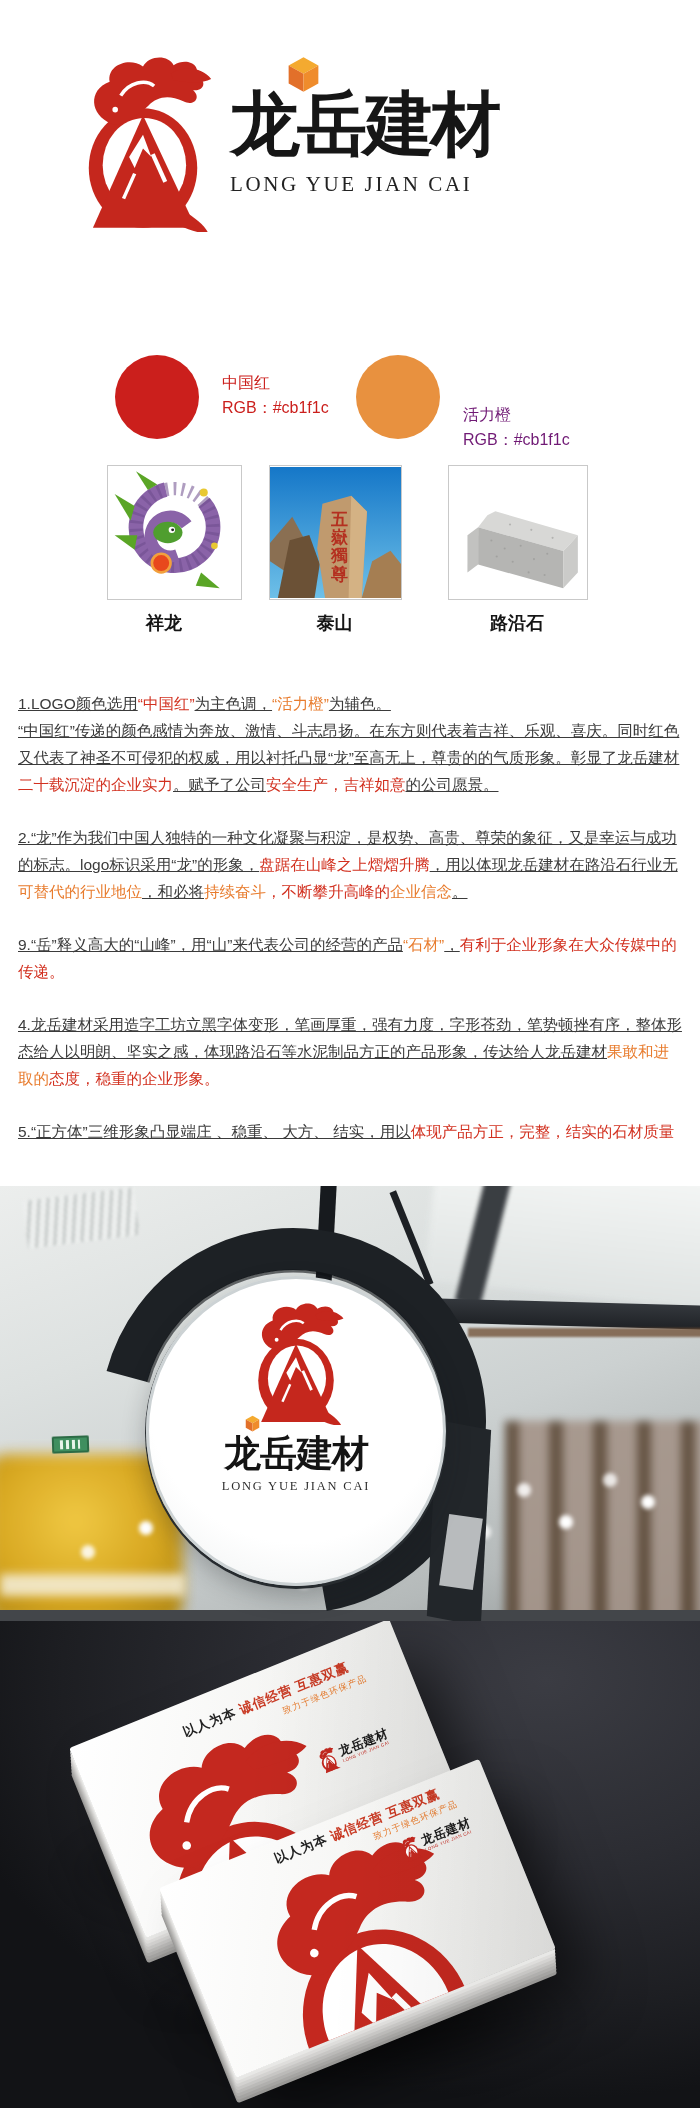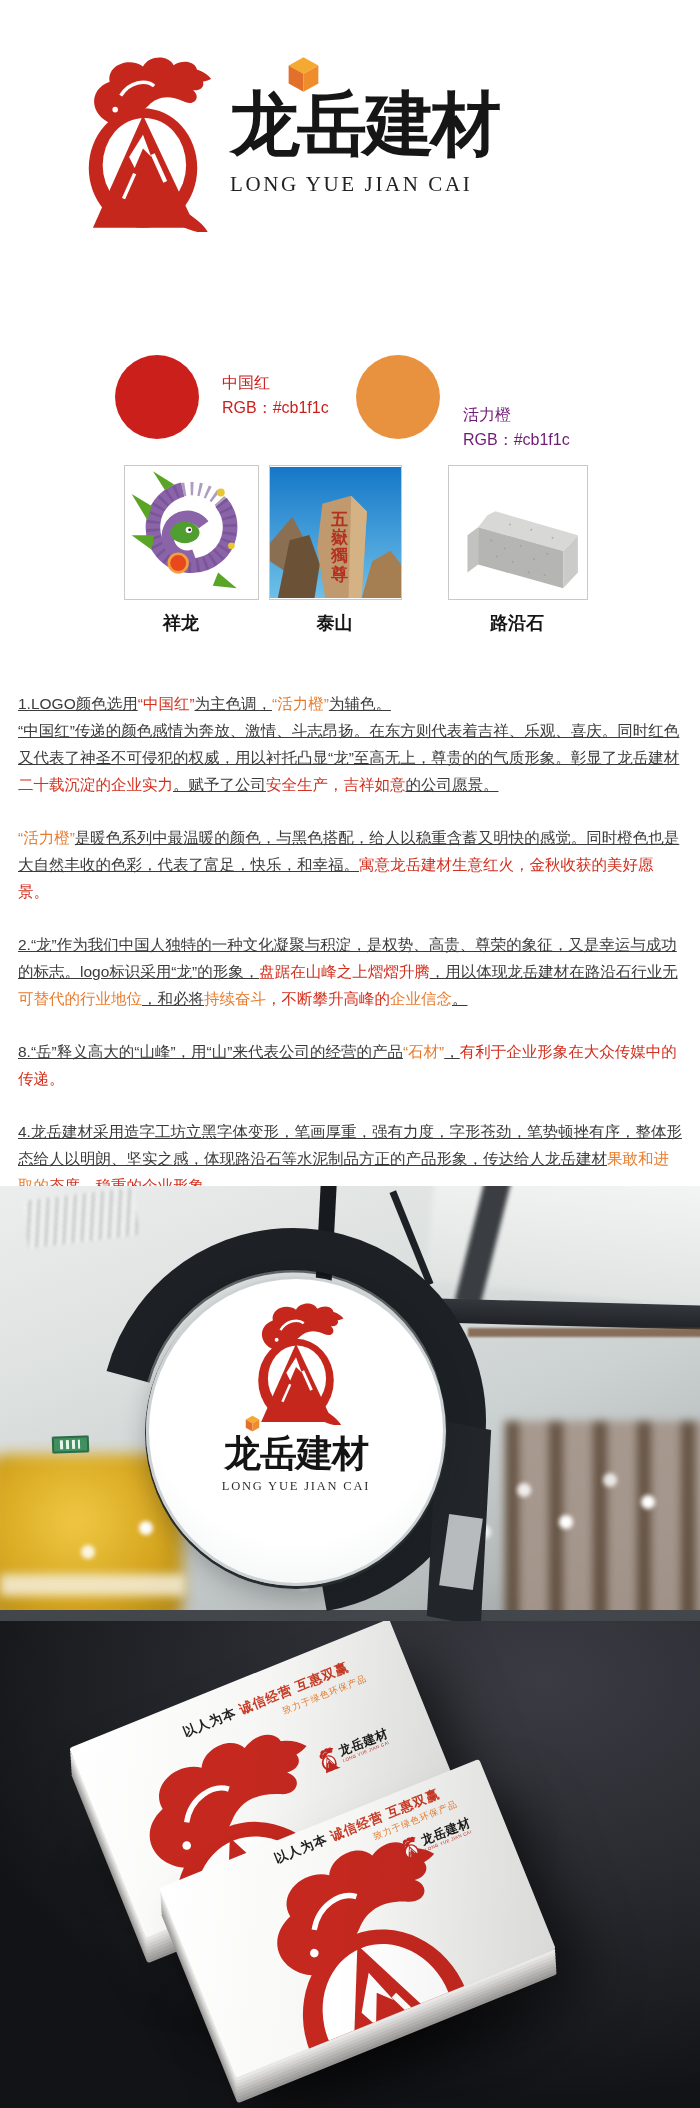--- a/index.html
+++ b/index.html
@@ -23,21 +23,21 @@
   .swatch-red{left:115px;top:2px;background:#cb1f1c;}
   .swatch-orange{left:356px;top:2px;background:#e8913f;}
   .swatch-label{position:absolute;font-size:16px;line-height:25px;}
   .label-red{left:222px;top:17px;color:#cb1f1c;}
   .label-orange{left:463px;top:17px;color:#701a75;margin-top:32px;}
 
   
   .refs{position:absolute;left:0;top:465px;width:700px;height:175px;}
   .ref-fig{position:absolute;top:0;}
   .ref-fig .frame{border:1px solid #c9c9c9;background:#fff;display:block;}
-  .ref-1{left:124px;width:114px;}
+  .ref-1{left:107px;width:114px;}
   .ref-2{left:269px;width:131px;}
   .ref-3{left:432px;width:138px;padding-left:16px;}
   .ref-caption{margin-top:11px;text-align:center;font-size:18px;font-weight:bold;color:#151515;}
 
   
   .description{position:absolute;left:18px;top:690px;width:666px;}
   .desc-heading{font-size:19px;font-weight:bold;color:#232323;margin:0 0 24px 0;}
   .para{font-size:15.5px;line-height:27px;color:#3b3b3b;margin:0 0 26px 0;white-space:pre-line;}
   .c-k{color:#3b3b3b;text-decoration:underline;}
   .c-r{color:#d2301f;}
@@ -248,23 +248,22 @@
         </g>
       </svg>
       <figcaption class="ref-caption">路沿石</figcaption>
     </figure>
   </section>
 
   <section class="description">
     <div>
         <div class="para"><span class="c-k">1.LOGO颜色选用</span><span class="c-r">“中国红”</span><span class="c-k">为主色调，</span><span class="c-o">“活力橙”</span><span class="c-k">为辅色。
 </span><span class="c-k">“中国红”传递的颜色感情为奔放、激情、斗志昂扬。在东方则代表着吉祥、乐观、喜庆。同时红色又代表了神圣不可侵犯的权威，用以衬托凸显“龙”至高无上，尊贵的的气质形象。彰显了龙岳建材</span><span class="c-r">二十载沉淀的企业实力</span><span class="c-k">。赋予了公司</span><span class="c-r">安全生产，吉祥如意</span><span class="c-k">的公司愿景。</span></div>
-        <div class="para"><span class="c-o">“活力橙”</span><span class="c-k">是暖色系列中最温暖的颜色，与黑色搭配，给人以稳重含蓄又明快的感觉。同时橙色也是大自然丰收的色彩，代表了富足，快乐，和幸福。</span><span class="c-r">寓意龙岳建材生意红火，金秋收获的美好愿景。</span></div>
         <div class="para"><span class="c-k">2.“龙”作为我们中国人独特的一种文化凝聚与积淀，是权势、高贵、尊荣的象征，又是幸运与成功的标志。logo标识采用“龙”的形象，</span><span class="c-r">盘踞在山峰之上熠熠升腾</span><span class="c-k">，用以体现龙岳建材在路沿石行业无</span><span class="c-o">可替代的行业地位</span><span class="c-k">，和必将</span><span class="c-o">持续奋斗</span><span class="c-r">，不断攀升高峰的</span><span class="c-o">企业信念</span><span class="c-k">。</span></div>
-        <div class="para"><span class="c-k">8.“岳”释义高大的“山峰”，用“山”来代表公司的经营的产品</span><span class="c-o">“石材”</span><span class="c-k">，</span><span class="c-r">有利于企业形象在大众传媒中的传递。</span></div>
+        <div class="para"><span class="c-k">9.“岳”释义高大的“山峰”，用“山”来代表公司的经营的产品</span><span class="c-o">“石材”</span><span class="c-k">，</span><span class="c-r">有利于企业形象在大众传媒中的传递。</span></div>
         <div class="para"><span class="c-k">4.龙岳建材采用造字工坊立黑字体变形，笔画厚重，强有力度，字形苍劲，笔势顿挫有序，整体形态给人以明朗、坚实之感，体现路沿石等水泥制品方正的产品形象，传达给人龙岳建材</span><span class="c-o">果敢和进取的</span><span class="c-r">态度，稳重的企业形象。</span></div>
         <div class="para"><span class="c-k">5.“正方体”三维形象凸显端庄 、稳重、 大方、 结实，用以</span><span class="c-r">体现产品方正，完整，结实的石材质量</span></div>
       </div>
   </section>
 
   <section class="sign-photo">
     <div class="ceiling-vent"></div>
     <div class="ceiling-panel"></div>
     <div class="ceiling-slot"></div>
     <div class="glow-yellow"></div>

